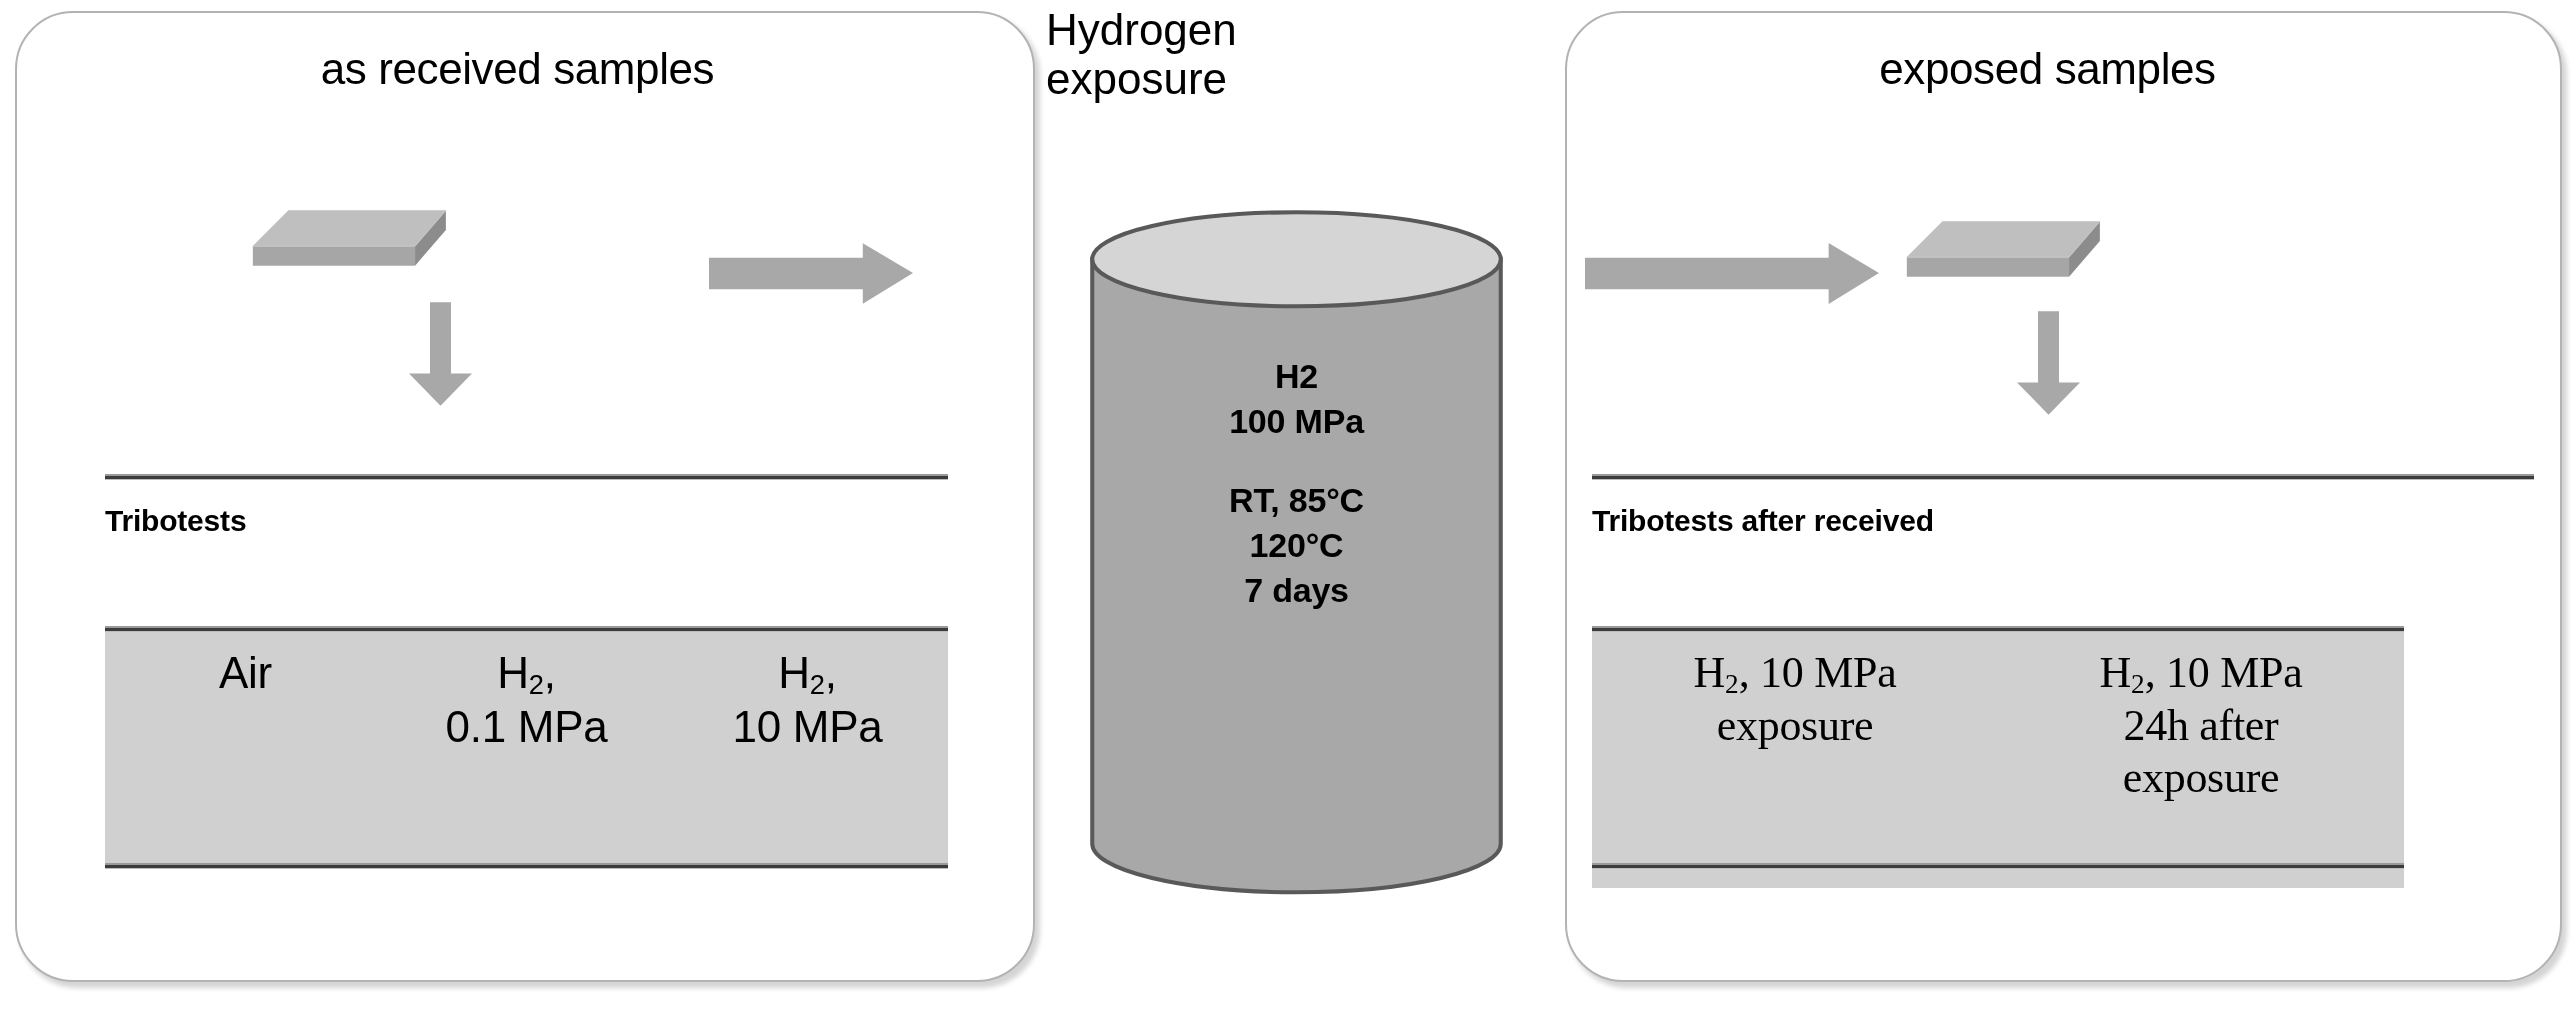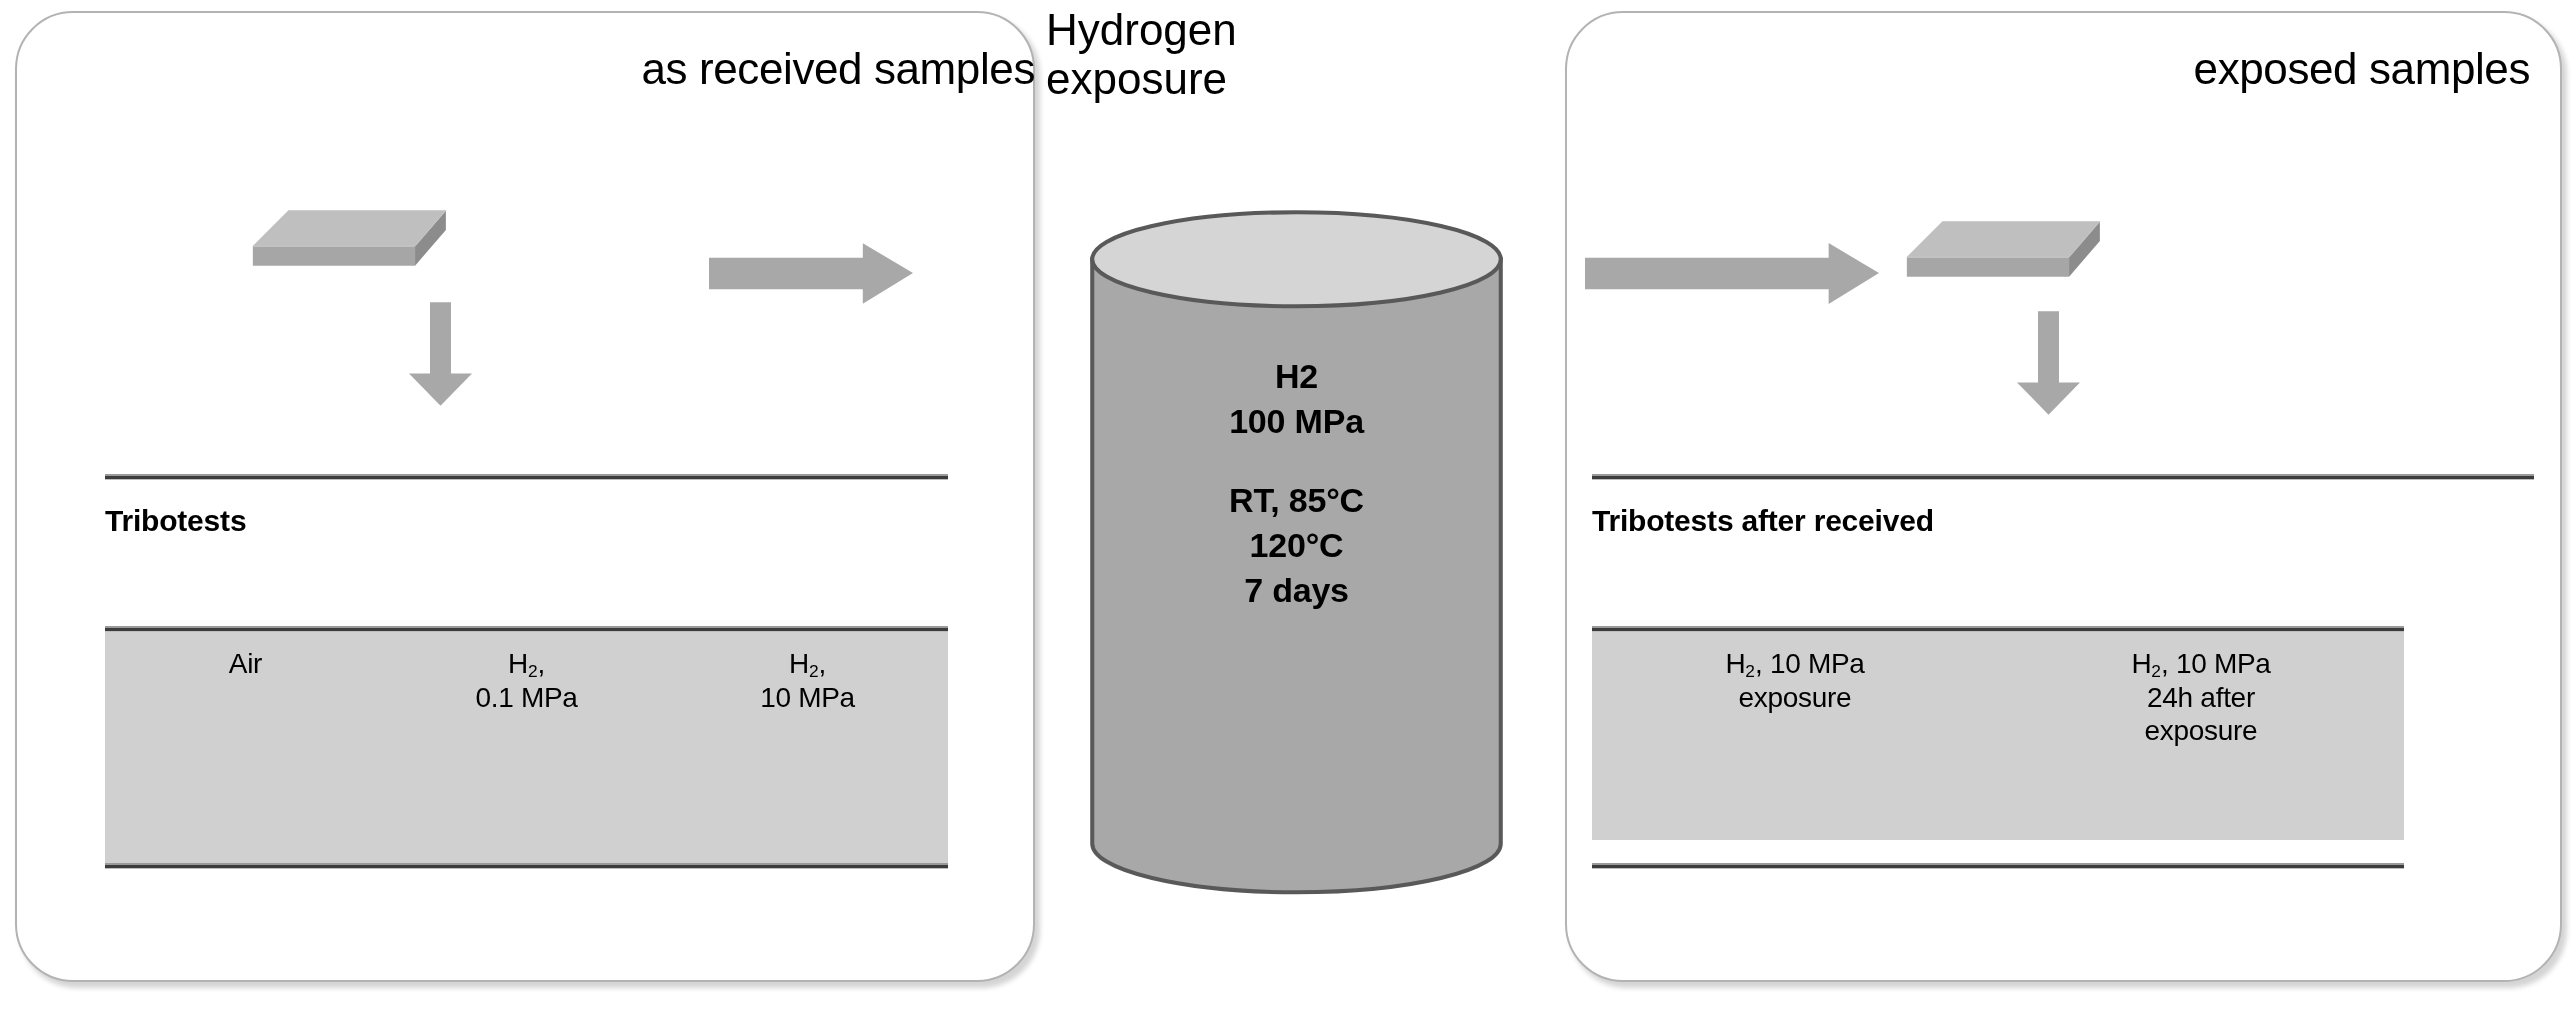--- a/index.html
+++ b/index.html
@@ -28,21 +28,21 @@
     border-radius: 58px;
     box-shadow: 4.9px 5.7px 5.7px rgba(0,0,0,0.17);
     box-sizing: border-box;
   }
   #panel-left  { left: 14.6px;   top: 11.4px;  width: 1020px; height: 971px; }
   #panel-right { left: 1565px; top: 11.4px;  width: 997px; height: 971px; }
 
   
   .panel-title {
     position: absolute;
-    text-align: right;
+    text-align: center;
     font-size: 44px;
     font-weight: normal;
     line-height: 1.08;
     white-space: nowrap;
     letter-spacing: -0.4px;
   }
   #title-left  { left: 0px;   top: 45px;  width: 1035px; }
   #title-right { left: 1565px; top: 45px; width: 965px; }
 
   
@@ -85,21 +85,21 @@
   
   .data-table {
     position: absolute;
     background: #d0d0d0;
     display: flex;
     box-sizing: border-box;
   }
   .data-cell {
     flex: 1 1 0;
     text-align: center;
-    font-size: 28px;
+    font-size: 44px;
     line-height: 1.18;
     padding-top: 14.6px;
     letter-spacing: -0.3px;
   }
   sub {
     font-size: 0.62em;
     vertical-align: -0.22em;
     letter-spacing: 0;
   }
 
@@ -218,21 +218,21 @@
       <polygon points="26,0 52,0 52,88 78,88 39,128 0,88 26,88" fill="#a8a8a8"></polygon>
     </svg>
   </div>
 
   <div class="rule" style="left:1592px; top:474px; width:942px;"></div>
 
   <div class="section-heading" style="left:1592px; top:504px; width:942px;">Tribotests after received</div>
 
   <div class="rule" style="left:1592px; top:626px; width:812px;"></div>
 
-  <div class="data-table" style="left:1592px; top:632px; width:812px; height:208px;">
+  <div class="data-table" style="left:1592px; top:632px; width:812px; height:256px;font-family:Liberation Serif, serif;">
     <div class="data-cell">
       <div><span>H</span><sub>2</sub><span>, 10 MPa</span></div>
       <div>exposure</div>
     </div>
     <div class="data-cell">
       <div><span>H</span><sub>2</sub><span>, 10 MPa</span></div>
       <div>24h after</div>
       <div>exposure</div>
     </div>
   </div>

